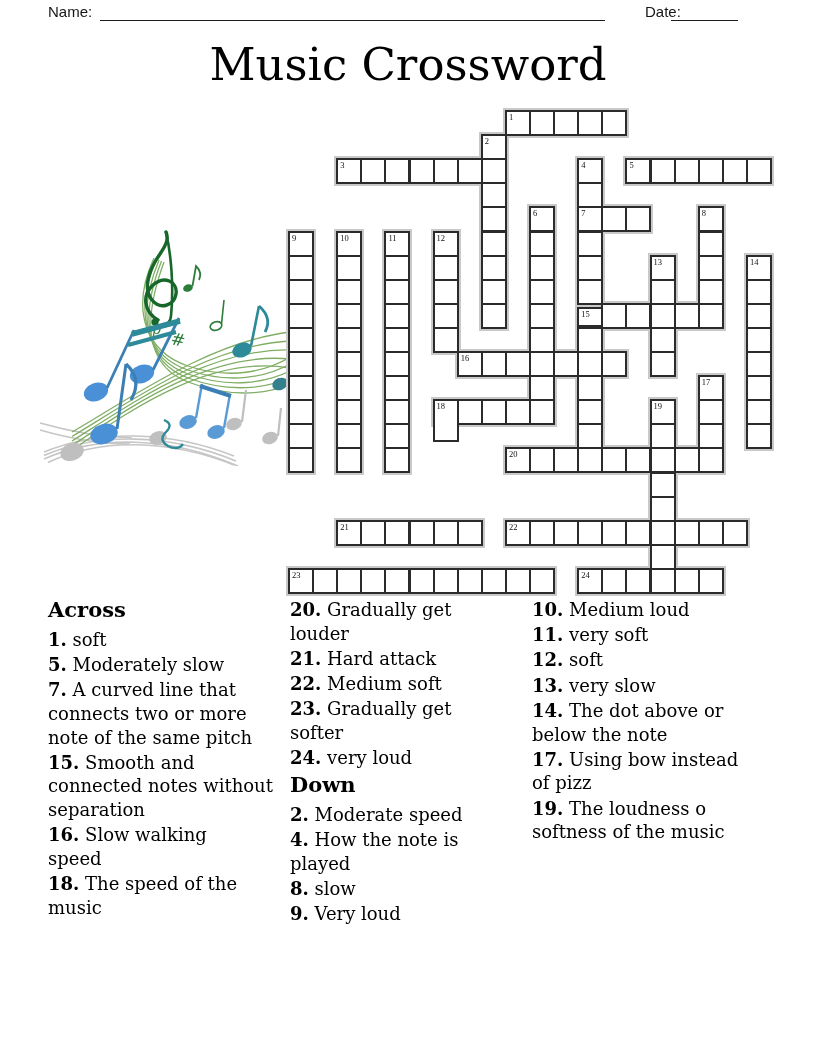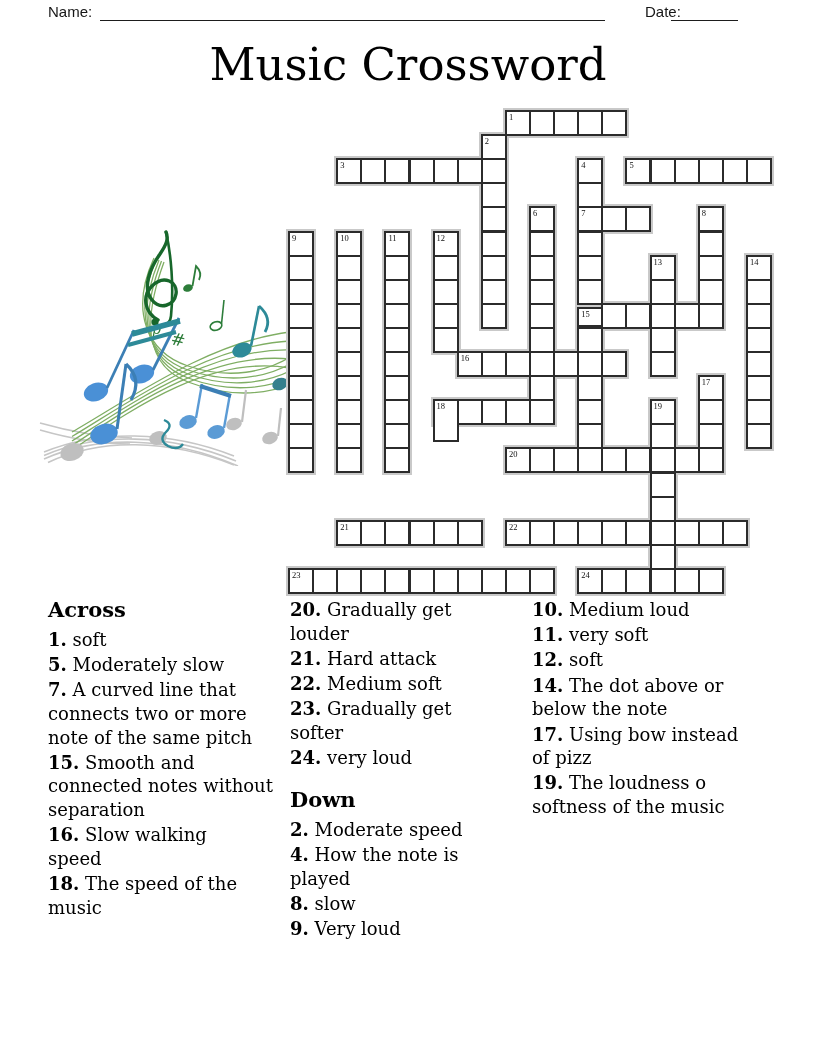--- a/index.html
+++ b/index.html
@@ -26,21 +26,21 @@
              padding:1px 0 0 2px;color:#111;}
 
   
   .clue-col{position:absolute;top:598px;font-family:"DejaVu Serif",serif;font-size:18px;
             line-height:23.7px;letter-spacing:0px;}
   #clue-col-1{left:48px;width:238px;}
   #clue-col-2{left:290px;width:238px;}
   #clue-col-3{left:532px;width:250px;}
   .clue-header{font-size:21px;font-weight:bold;
                text-decoration-thickness:2px;text-underline-offset:3px;margin:0 0 6px 0;}
-  .clue-header.later{margin-top:18px;}
+  .clue-header.later{margin-top:3px;}
   .clue{margin:0 0 1.5px 0;}
   .cnum{font-weight:bold;}
   .ctext{white-space:pre-line;}
 
   
   #art{position:absolute;left:38px;top:224px;width:254px;height:242px;}
 </style>
 </head>
 <body>
 
@@ -538,20 +538,21 @@
       <div class="clue"><span class="cnum">2.</span> <span class="ctext">Moderate speed</span></div>
       <div class="clue"><span class="cnum">4.</span> <span class="ctext">How the note is
 played</span></div>
       <div class="clue"><span class="cnum">8.</span> <span class="ctext">slow</span></div>
       <div class="clue"><span class="cnum">9.</span> <span class="ctext">Very loud</span></div>
     </div>
   <div id="clue-col-3" class="clue-col">
       <div class="clue"><span class="cnum">10.</span> <span class="ctext">Medium loud</span></div>
       <div class="clue"><span class="cnum">11.</span> <span class="ctext">very soft</span></div>
       <div class="clue"><span class="cnum">12.</span> <span class="ctext">soft</span></div>
+      <div class="clue"><span class="cnum">13.</span> <span class="ctext">very slow</span></div>
       <div class="clue"><span class="cnum">14.</span> <span class="ctext">The dot above or
 below the note</span></div>
       <div class="clue"><span class="cnum">17.</span> <span class="ctext">Using bow instead
 of pizz</span></div>
       <div class="clue"><span class="cnum">19.</span> <span class="ctext">The loudness o
 softness of the music</span></div>
     </div>
 
 </div>
 

